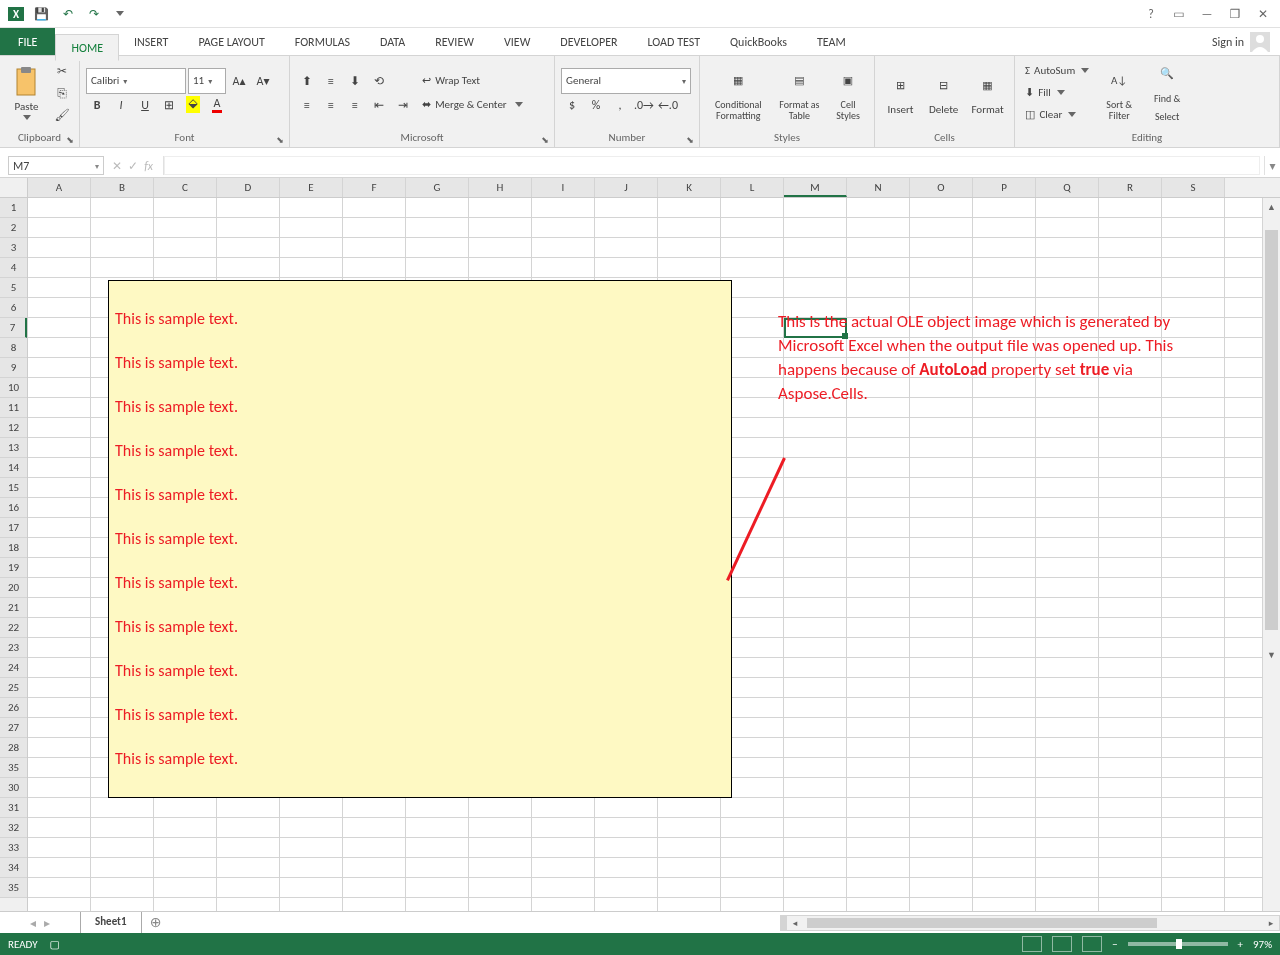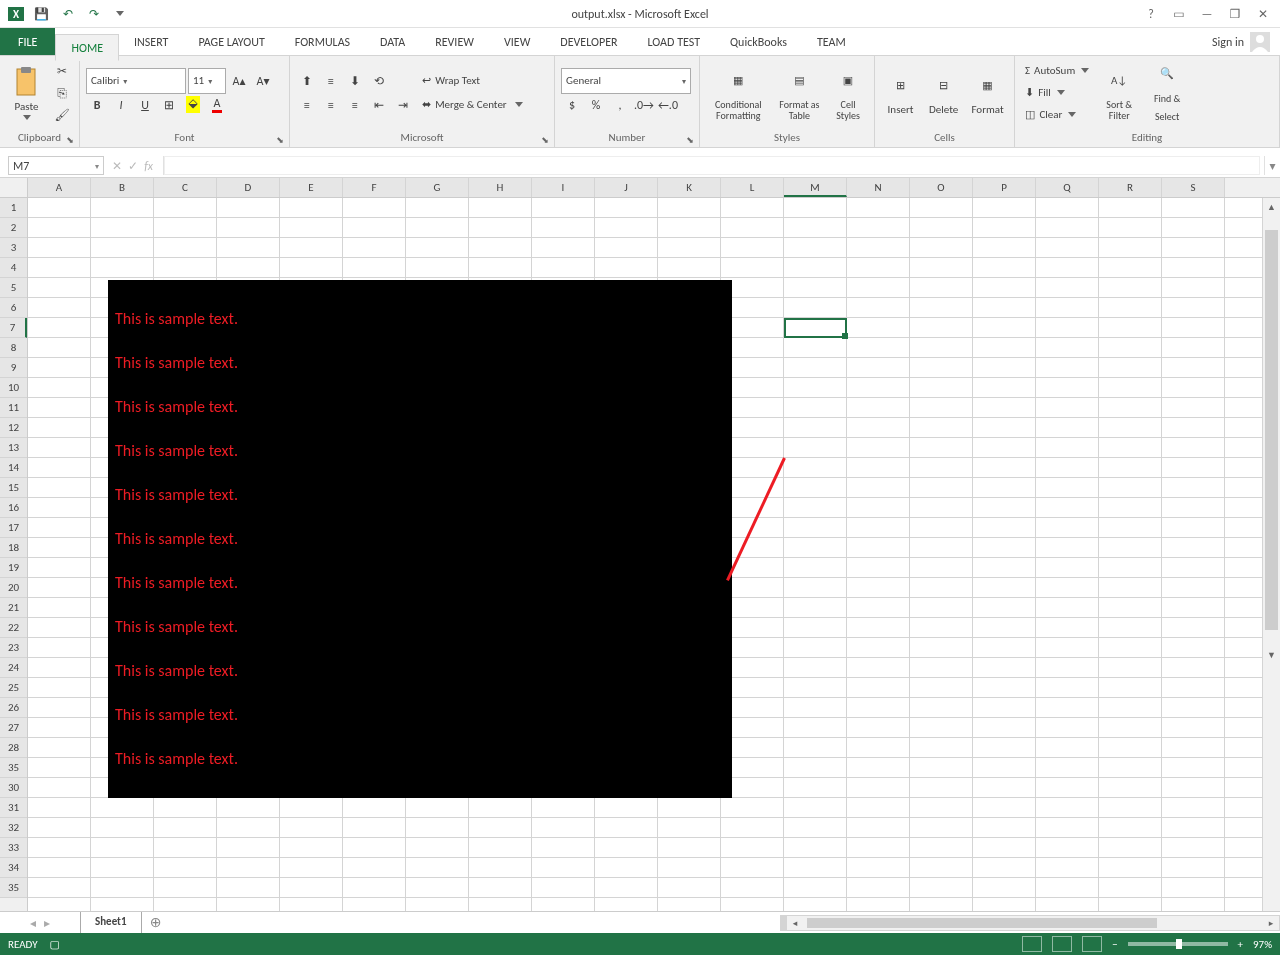--- a/index.html
+++ b/index.html
@@ -52,21 +52,21 @@
 .ch.sel { border-bottom: 2px solid #217346; }
 .grid-body { flex: 1; display: flex; overflow: hidden; position: relative; }
 .row-head { width: 28px; display: flex; flex-direction: column; background: #f0f0f0; border-right: 1px solid #ccc; }
 .rh { flex: 0 0 20px; border-bottom: 1px solid #d4d4d4; text-align: center; font-size: 11px; line-height: 19px; color: #444; background: #e6e6e6; }
 .rh.sel { border-right: 2px solid #217346; }
 .cells { flex: 1; position: relative; background: #fff; }
 .cell-grid { position: absolute; inset: 0; background-image: linear-gradient(to right, #d4d4d4 1px, transparent 1px), linear-gradient(to bottom, #d4d4d4 1px, transparent 1px); background-size: 63px 20px; background-position: -1px -1px; }
 .active-cell { position: absolute; width: 63px; height: 20px; border: 2px solid #217346; box-sizing: border-box; }
 .active-cell::after { content: ""; position: absolute; right: -3px; bottom: -3px; width: 6px; height: 6px; background: #217346; }
 
-.ole-box { position: absolute; background: #000000; border: 1px solid #000; padding: 16px 6px; }
+.ole-box { position: absolute; background: #fef9c3; border: 1px solid #000; padding: 16px 6px; }
 .ole-box div { color: #ed1c24; font-size: 16px; line-height: 44px; font-family: Calibri; }
 
 .annot { position: absolute; color: #ed1c24; font-size: 17px; line-height: 24px; font-family: Calibri; width: 430px; }
 .annot b { font-weight: bold; }
 
 .arrow-line { position: absolute; width: 3px; background: #ed1c24; transform-origin: top center; }
 
 
 .vscroll { position: absolute; right: 0; top: 20px; bottom: 0; width: 18px; background: #f1f1f1; border-left: 1px solid #d4d4d4; display: flex; flex-direction: column; }
 .vscroll .thumb { margin: 16px 2px; flex: 1; background: #cdcdcd; max-height: 400px; }
@@ -103,21 +103,20 @@
           <text x="9" y="13" text-anchor="middle" fill="#fff" font-size="11" font-family="Calibri" font-weight="bold">X</text>
         </svg>
       </div>
     <div class="icon">💾</div>
     <div class="icon">↶</div>
     <div class="icon">↷</div>
     <div class="icon">
         <span class="tri-down"></span>
       </div>
   </div>
-  <div class="title-center">output.xlsx - Microsoft Excel</div>
   <div class="qa-right">
     <div class="winbtn">?</div>
     <div class="winbtn">▭</div>
     <div class="winbtn">—</div>
     <div class="winbtn">❐</div>
     <div class="winbtn">✕</div>
   </div>
 </div>
 
 <div class="ribbon-tabs">
@@ -405,20 +404,23 @@
           <div>This is sample text.</div>
           <div>This is sample text.</div>
           <div>This is sample text.</div>
           <div>This is sample text.</div>
           <div>This is sample text.</div>
           <div>This is sample text.</div>
           <div>This is sample text.</div>
           <div>This is sample text.</div>
           <div>This is sample text.</div>
         </div>
+      <div class="annot" style="left:750px;top:112px">
+        <span>This is the actual OLE object image which is generated by Microsoft Excel when the output file was opened up. This happens because of </span><b>AutoLoad</b><span> property set </span><b>true</b><span> via Aspose.Cells.</span>
+      </div>
       <div class="arrow-line" style="left:755px;top:260px;height:135px;transform:rotate(25deg)"></div>
     </div>
   </div>
   <div class="vscroll">
     <div class="arr">▲</div>
     <div class="thumb"></div>
     <div class="arr">▼</div>
   </div>
 </div>
 

